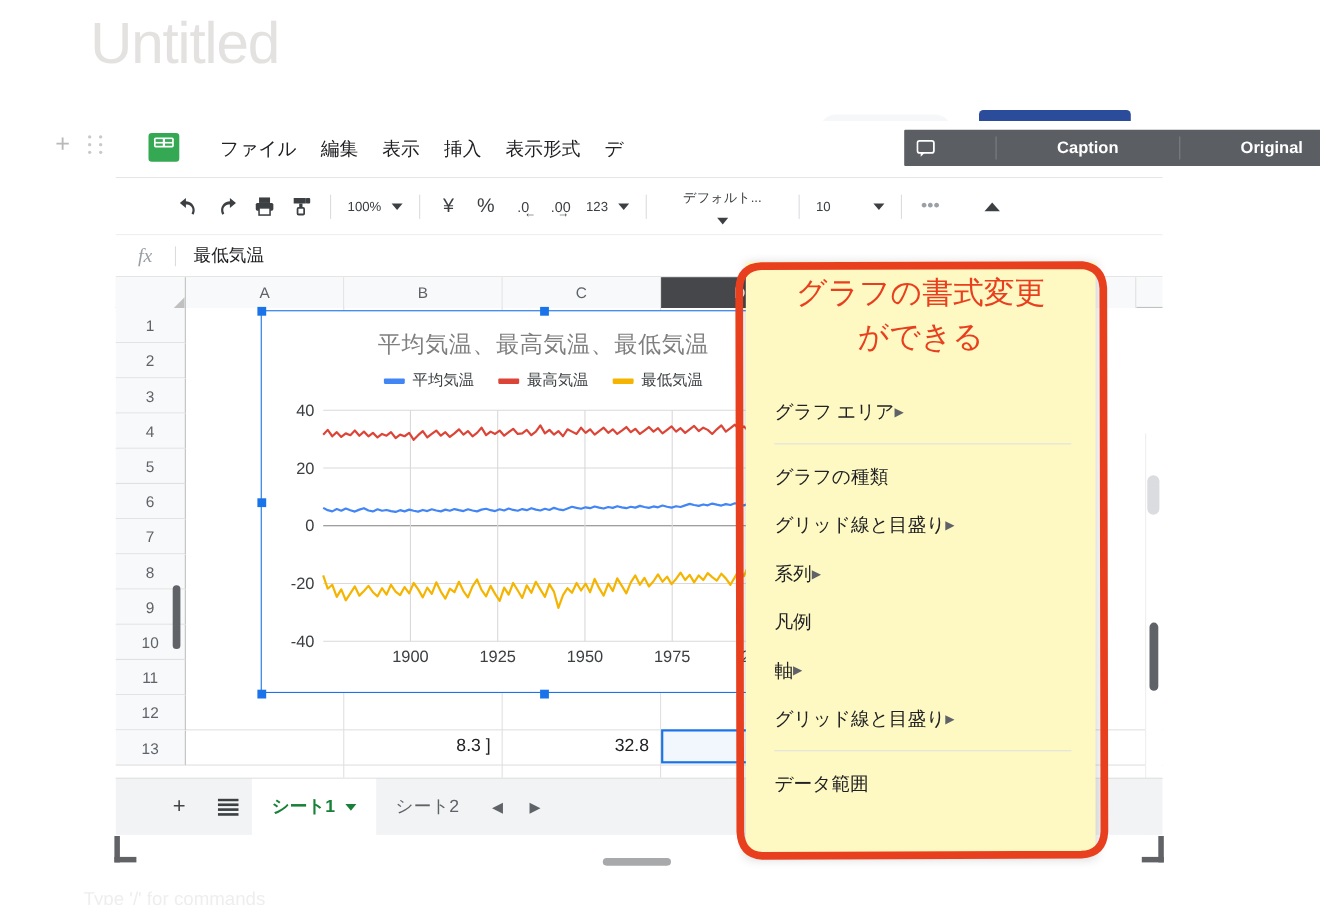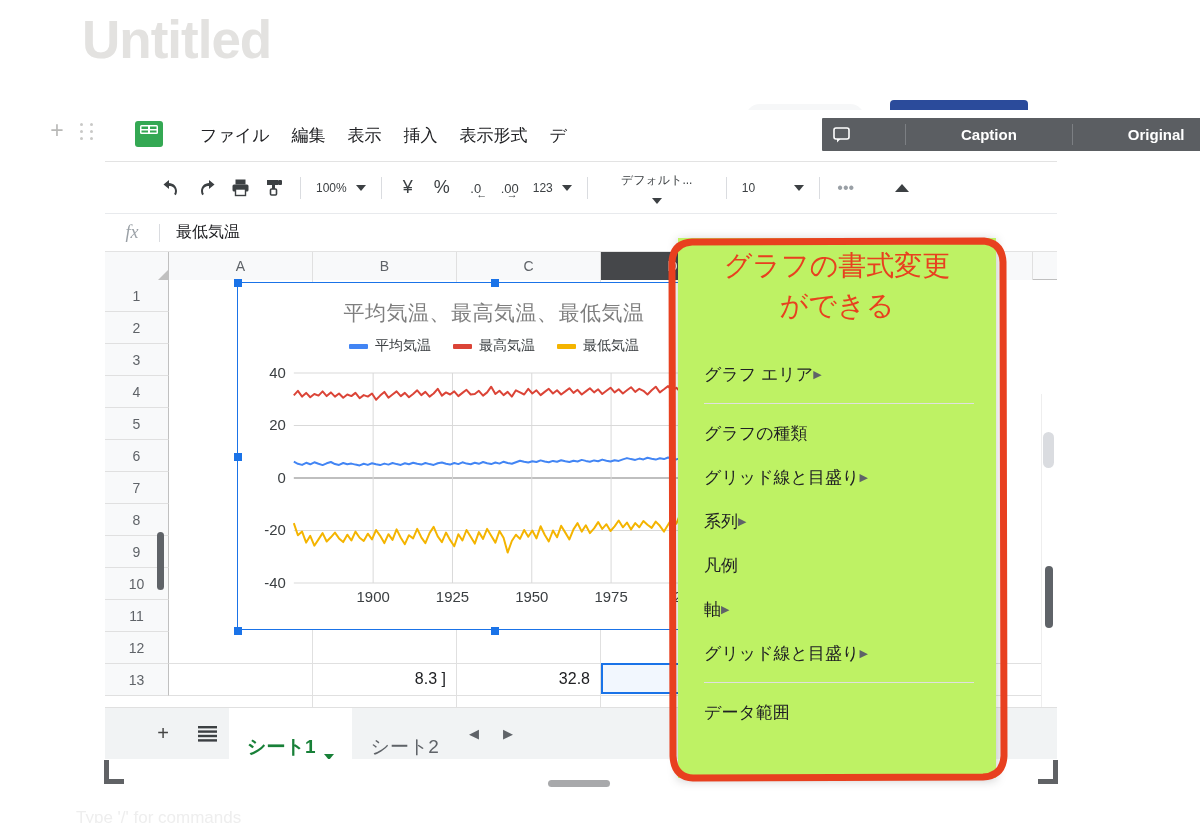--- a/index.html
+++ b/index.html
@@ -8,21 +8,21 @@
     width: 1200px; height: 823px;
     background: #ffffff;
     font-family: "Liberation Sans", "DejaVu Sans", sans-serif;
     overflow: hidden;
   }
   #root { position: relative; width: 1200px; height: 823px; background:#fff; }
 
   
   .page-title {
     position: absolute; left: 82px; top: 6px;
-    font-size: 53px; font-weight: bold; color: #e3e2e0;
+    font-size: 53px; font-weight: normal; color: #e3e2e0;
     letter-spacing: -1px; line-height: 68px;
   }
 
   
   .block-plus {
     position: absolute; left: 46px; top: 120px;
     width: 22px; height: 22px; color: #b9b9b7; font-size: 23px;
     line-height: 21px; text-align: center; font-weight: 300;
   }
   .block-drag {
@@ -114,22 +114,22 @@
   .chart-legend { display:flex; justify-content:center; gap:22px; margin-top: 10px; font-size:14px; color:#3c4043;}
   .lg { display:flex; align-items:center; gap:7px; }
   .lg i { width:19px; height:5px; border-radius:1px; display:block; }
   .plot { position:relative; margin: 12px 10px 0 10px; height: 242px; }
 
   
   .tabsbar { position:absolute; left:0; top:597px; width:952px; height:52px; background:#f1f3f4;
              border-top:1px solid #e0e0e0; display:flex; align-items:center; }
   .tab-btn { width:44px; height:52px; display:flex; align-items:center; justify-content:center;
              color:#444; font-size:20px; }
-  .tab { height:52px; padding: 0 18px; display:flex; align-items:flex-end; gap:9px;
-         font-size:19px; color:#5f6368; }
+  .tab { height:52px; padding: 0 18px; display:flex; align-items:center; gap:9px;
+         font-size:16px; color:#5f6368; }
   .tab.active { background:#fff; color:#188038; font-weight:bold; }
   .tab .caret { border-top-color:#188038; }
   .arrow-btn { width:34px;height:52px;display:flex;align-items:center;justify-content:center;color:#5f6368;font-size:13px;}
 
   
   .vscroll-outer { position:absolute; right:0; top:142px; width:16px; height:455px; background:#fff; border-left:1px solid #eee;}
   .vthumb-light { position:absolute; right:3px; top:38px; width:11px; height:36px; background:#dadce0; border-radius:6px;}
   .vthumb-dark { position:absolute; right:4px; top:172px; width:8px; height:62px; background:#5f6368; border-radius:5px;}
   .rowscroll-dark { position:absolute; left:52px; top:280px; width:7px; height:58px; background:#5f6368; border-radius:4px;}
 
@@ -143,21 +143,21 @@
 
   
   .cap-overlay { position:absolute; left: 822px; top:118px; height:33px;
                  background:#5b5e62; border-radius:1px; display:flex; align-items:center;
                  color:#fff; font-size:15px; font-weight:bold;gap:44px; }
   .cap-cell { padding: 0 11px; height:33px; display:flex;align-items:center; }
   .cap-div { width:1px; height:21px; background:#7c7f83; }
 
   
   .ctxmenu { position:absolute; left: 678px; top: 238px; width: 318px; height: 540px;
-             background:#bef264; box-shadow: 0 2px 10px rgba(0,0,0,.22); }
+             background:#fef9c3; box-shadow: 0 2px 10px rgba(0,0,0,.22); }
   .ctx-note { color:#e8401f; text-align:center; font-size:28px; line-height:40px; padding-top: 8px; }
   .ctx-item { height: 44px; display:flex; align-items:center; justify-content:flex-start;
               padding: 0 22px 0 26px; font-size:17px; color:#202124; }
   .ctx-item .arr { color:#5f6368; font-size:11px; }
   .ctx-sep { height:1px; background:#e0e0e0; margin: 7px 22px 7px 26px; }
 
   
   .annot { position:absolute; left: 666px; top: 232px; width: 344px; height: 554px; pointer-events:none; }
 
   

